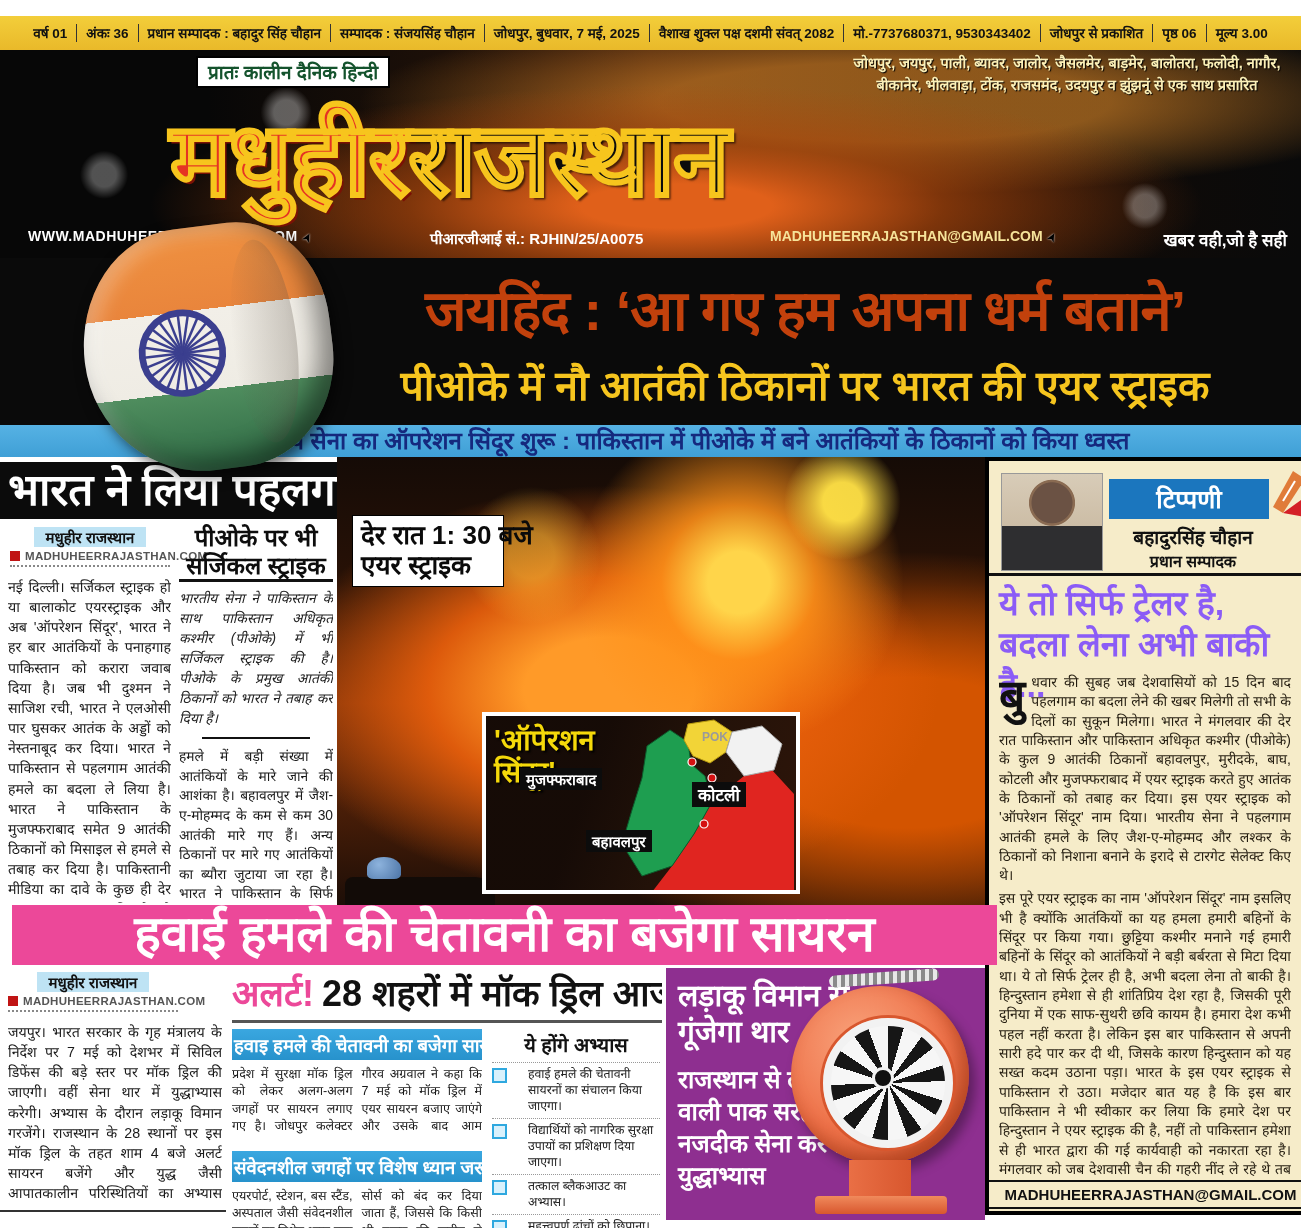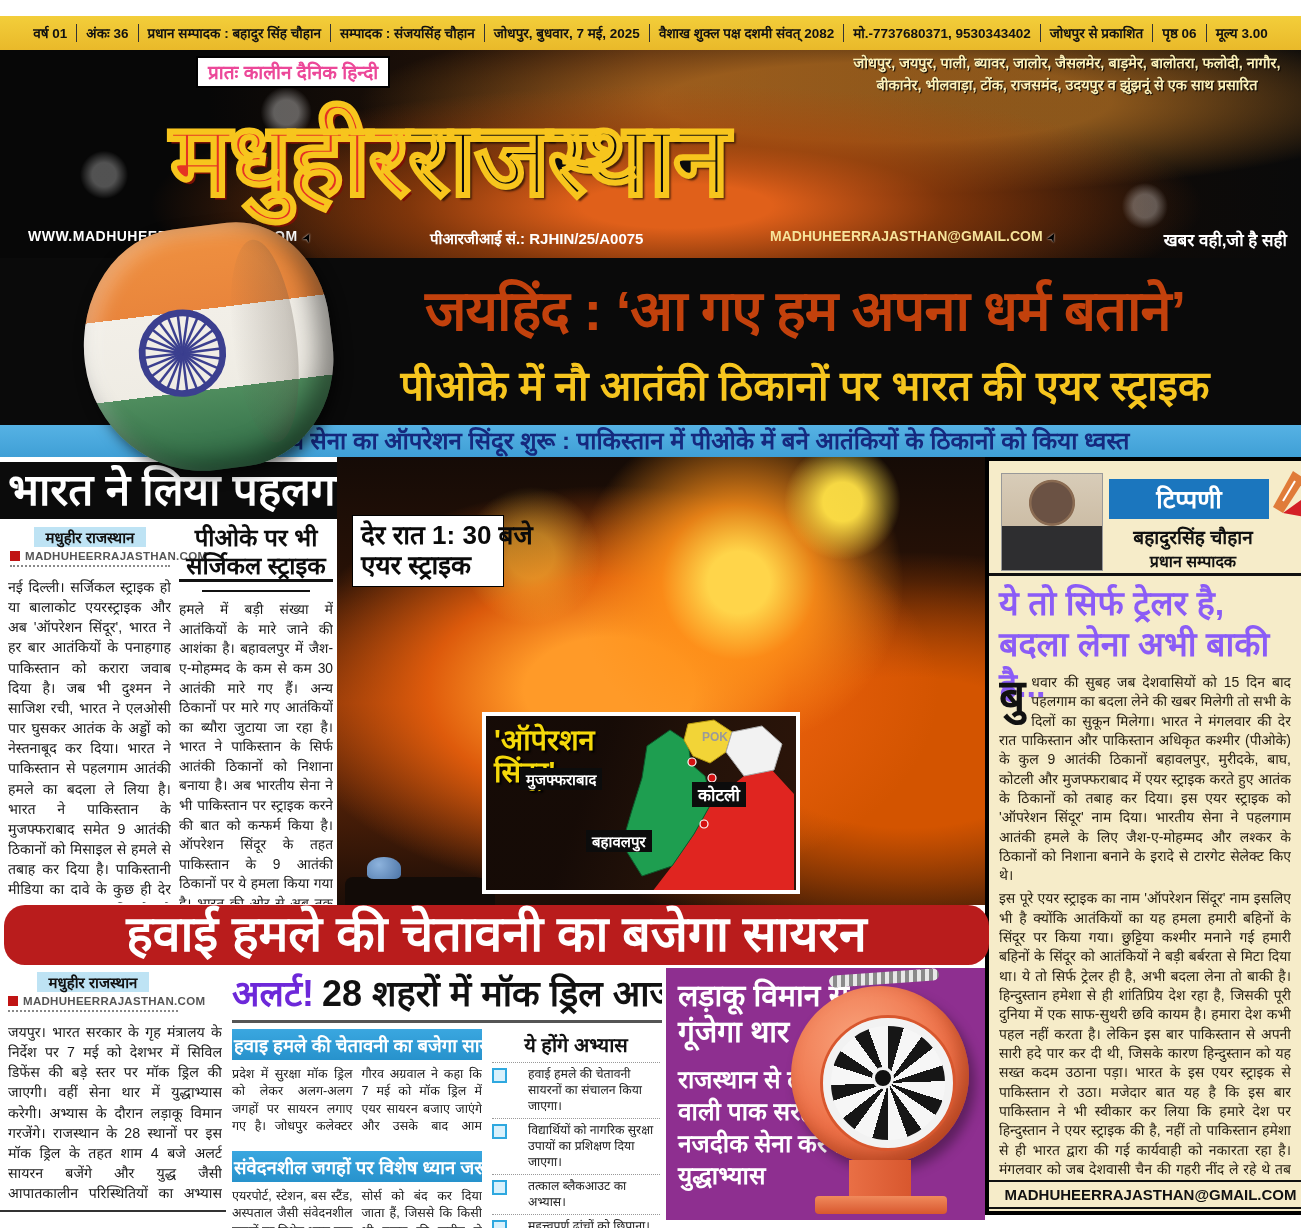--- a/index.html
+++ b/index.html
@@ -13,21 +13,21 @@
 
   
   .masthead{position:absolute;left:0;top:50px;width:1301px;height:208px;overflow:hidden;
     background:
       radial-gradient(circle at 22% 30%, rgba(255,255,255,.35) 0 1.2%, transparent 2.5%),
       radial-gradient(circle at 8% 60%, rgba(255,255,255,.3) 0 1%, transparent 2%),
       radial-gradient(circle at 88% 75%, rgba(255,255,255,.3) 0 1%, transparent 2%),
       radial-gradient(ellipse at 52% 75%, #e0601a 0 10%, rgba(170,70,12,.7) 28%, transparent 55%),
       radial-gradient(ellipse at 68% 25%, rgba(242,150,44,.55) 0 18%, transparent 42%),
       linear-gradient(90deg,#070707 0 16%,#1d1008 34%,#35180a 50%,#140b06 72%,#0a0a0a 100%);}
-  .mast-badge{position:absolute;left:196px;top:6px;background:#fff;border:2px solid #000;color:#ec4899;
+  .mast-badge{position:absolute;left:196px;top:6px;background:#fff;border:2px solid #000;color:#14532d;
     font-weight:bold;font-size:19px;padding:1px 10px;}
   .mast-cities{position:absolute;right:6px;top:2px;width:456px;text-align:center;font-weight:bold;font-size:14.5px;
     line-height:1.55;color:#fbf0b8;text-shadow:1px 1px 1px #000;}
   .mast-title-row{position:absolute;left:170px;top:30px;width:960px;height:150px;display:flex;align-items:center;}
   .mast-title-1{font-size:102px;font-weight:bold;color:#e53323;-webkit-text-stroke:3px #f7c51d;
     text-shadow:3px 3px 0 #7a1105;letter-spacing:-2px;}
   .mast-title-2{font-size:102px;font-weight:bold;color:#0c0c0c;-webkit-text-stroke:3px #f7c51d;
     text-shadow:3px 3px 2px rgba(0,0,0,.6);letter-spacing:-2px;}
   .mast-bottom{position:absolute;left:0;bottom:6px;width:100%;height:24px;font-weight:bold;}
   .mast-web{position:absolute;left:28px;color:#fff;font-size:14px;letter-spacing:.5px;}
@@ -95,22 +95,22 @@
   .map-title{position:absolute;left:8px;top:8px;width:125px;font-size:29px;font-weight:bold;color:#f5d90a;
     line-height:1.12;text-shadow:2px 2px 2px #000;}
   .map-svg{position:absolute;right:2px;top:0;}
   .map-chip{position:absolute;background:#0c0c0c;color:#fff;font-weight:bold;padding:1px 6px;white-space:nowrap;}
   .chip-muz{left:34px;top:52px;font-size:15px;}
   .chip-kot{left:206px;top:66px;font-size:17px;}
   .chip-bah{left:100px;top:114px;font-size:15px;}
   .map-pok{position:absolute;left:216px;top:14px;color:#9a9a9a;font-size:12px;font-weight:bold;}
 
   
-  .red-banner{position:absolute;left:4px;top:905px;width:985px;height:60px;background:#b91c1c;color:#fff;
-    font-size:50px;font-weight:bold;text-align:center;line-height:58px;white-space:nowrap;overflow:hidden;border-radius:21px;}
+  .red-banner{position:absolute;left:12px;top:905px;width:985px;height:60px;background:#ec4899;color:#fff;
+    font-size:50px;font-weight:bold;text-align:center;line-height:58px;white-space:nowrap;overflow:hidden;}
 
   
   .opinion{position:absolute;left:985px;top:457px;width:344px;height:758px;background:#f6ecc9;
     border:4px solid #000000;box-sizing:border-box;}
   .op-photo{position:absolute;left:12px;top:12px;width:100px;height:96px;border:1px solid #999;
     background:
       radial-gradient(circle at 50% 30%, #6b5244 0 24%, transparent 25%),
       radial-gradient(circle at 50% 30%, #8a6b52 0 27%, transparent 28%),
       linear-gradient(180deg, transparent 54%, #2e2e30 54%),
       linear-gradient(180deg,#d8ccb8,#c2b096);}
@@ -131,21 +131,21 @@
   
   .bl-byline{position:absolute;left:8px;top:972px;width:170px;}
   .bl-body{position:absolute;left:8px;top:1022px;width:214px;height:182px;overflow:hidden;
     font-size:14.2px;line-height:1.42;color:#1a1a1a;text-align:justify;}
   .bl-rule{position:absolute;left:0px;top:1210px;width:226px;height:2px;background:#333;}
 
   
   .drill{position:absolute;left:232px;top:968px;width:430px;height:258px;}
   .drill-alert{font-size:36px;font-weight:bold;color:#111;border-bottom:3px solid #555;
     padding-bottom:3px;white-space:nowrap;overflow:hidden;}
-  .drill-alert .alert-red{color:#6d28d9;margin-right:8px;}
+  .drill-alert .alert-red{color:#ec4899;margin-right:8px;}
   .drill-row{display:flex;gap:10px;margin-top:6px;}
   .drill-left{width:250px;flex:0 0 auto;}
   .blue-head{background:linear-gradient(180deg,#3aa7e0,#2792cc);color:#fff;font-size:18.5px;font-weight:bold;
     text-align:center;padding:3px 2px;white-space:nowrap;overflow:hidden;}
   .drill-text{column-count:2;column-gap:9px;font-size:12.6px;line-height:1.38;color:#1a1a1a;
     text-align:justify;margin:6px 0 7px 0;height:78px;overflow:hidden;}
   .drill-text2{height:74px;}
 
   
   .exe{width:168px;flex:0 0 auto;border-bottom:4px double #222;padding-bottom:3px;}
@@ -249,20 +249,21 @@
   <div class="byline lead-byline">
     <span class="byline-brand">मधुहीर राजस्थान</span>
     <div class="byline-site-row">
       <span class="byline-sq"></span>
       <span class="byline-site">MADHUHEERRAJASTHAN.COM</span>
     </div>
   </div>
   <div class="lead-col1">नई दिल्ली। सर्जिकल स्ट्राइक हो या बालाकोट एयरस्ट्राइक और अब 'ऑपरेशन सिंदूर', भारत ने हर बार आतंकियों के पनाहगाह पाकिस्तान को करारा जवाब दिया है। जब भी दुश्मन ने साजिश रची, भारत ने एलओसी पार घुसकर आतंक के अड्डों को नेस्तनाबूद कर दिया। भारत ने पाकिस्तान से पहलगाम आतंकी हमले का बदला ले लिया है। भारत ने पाकिस्तान के मुजफ्फराबाद समेत 9 आतंकी ठिकानों को मिसाइल से हमले से तबाह कर दिया है। पाकिस्तानी मीडिया का दावे के कुछ ही देर बाद भारत सरकार की ओर से भी हमले की आधिकारिक पुष्टि कर दी गई है। हमले के बाद से पाकिस्तान में हड़कंप मच गया है। भारत ने मुजफ्फराबाद, कोटली और बहावलपुर में आतंकी ठिकानों पर बड़ा मिसाइल हमला किया है। इस</div>
   <div class="lead-col2">
     <div class="lead-col2-head">पीओके पर भी सर्जिकल स्ट्राइक</div>
+    <div class="lead-col2-italic">भारतीय सेना ने पाकिस्तान के साथ पाकिस्तान अधिकृत कश्मीर (पीओके) में भी सर्जिकल स्ट्राइक की है। पीओके के प्रमुख आतंकी ठिकानों को भारत ने तबाह कर दिया है।</div>
     <div class="lead-col2-rule"></div>
     <div class="lead-col2-body">हमले में बड़ी संख्या में आतंकियों के मारे जाने की आशंका है। बहावलपुर में जैश-ए-मोहम्मद के कम से कम 30 आतंकी मारे गए हैं। अन्य ठिकानों पर मारे गए आतंकियों का ब्यौरा जुटाया जा रहा है। भारत ने पाकिस्तान के सिर्फ आतंकी ठिकानों को निशाना बनाया है। अब भारतीय सेना ने भी पाकिस्तान पर स्ट्राइक करने की बात को कन्फर्म किया है। ऑपरेशन सिंदूर के तहत पाकिस्तान के 9 आतंकी ठिकानों पर ये हमला किया गया है। भारत की ओर से अब तक का सबसे बड़ा मिसाइल हमला है।</div>
   </div>
 
   <div class="fire">
     <div class="time-box">
       <div class="time-line">देर रात 1: 30 बजे</div>
       <div class="time-line">एयर स्ट्राइक</div>
     </div>
     <div class="soldier-body"></div>

